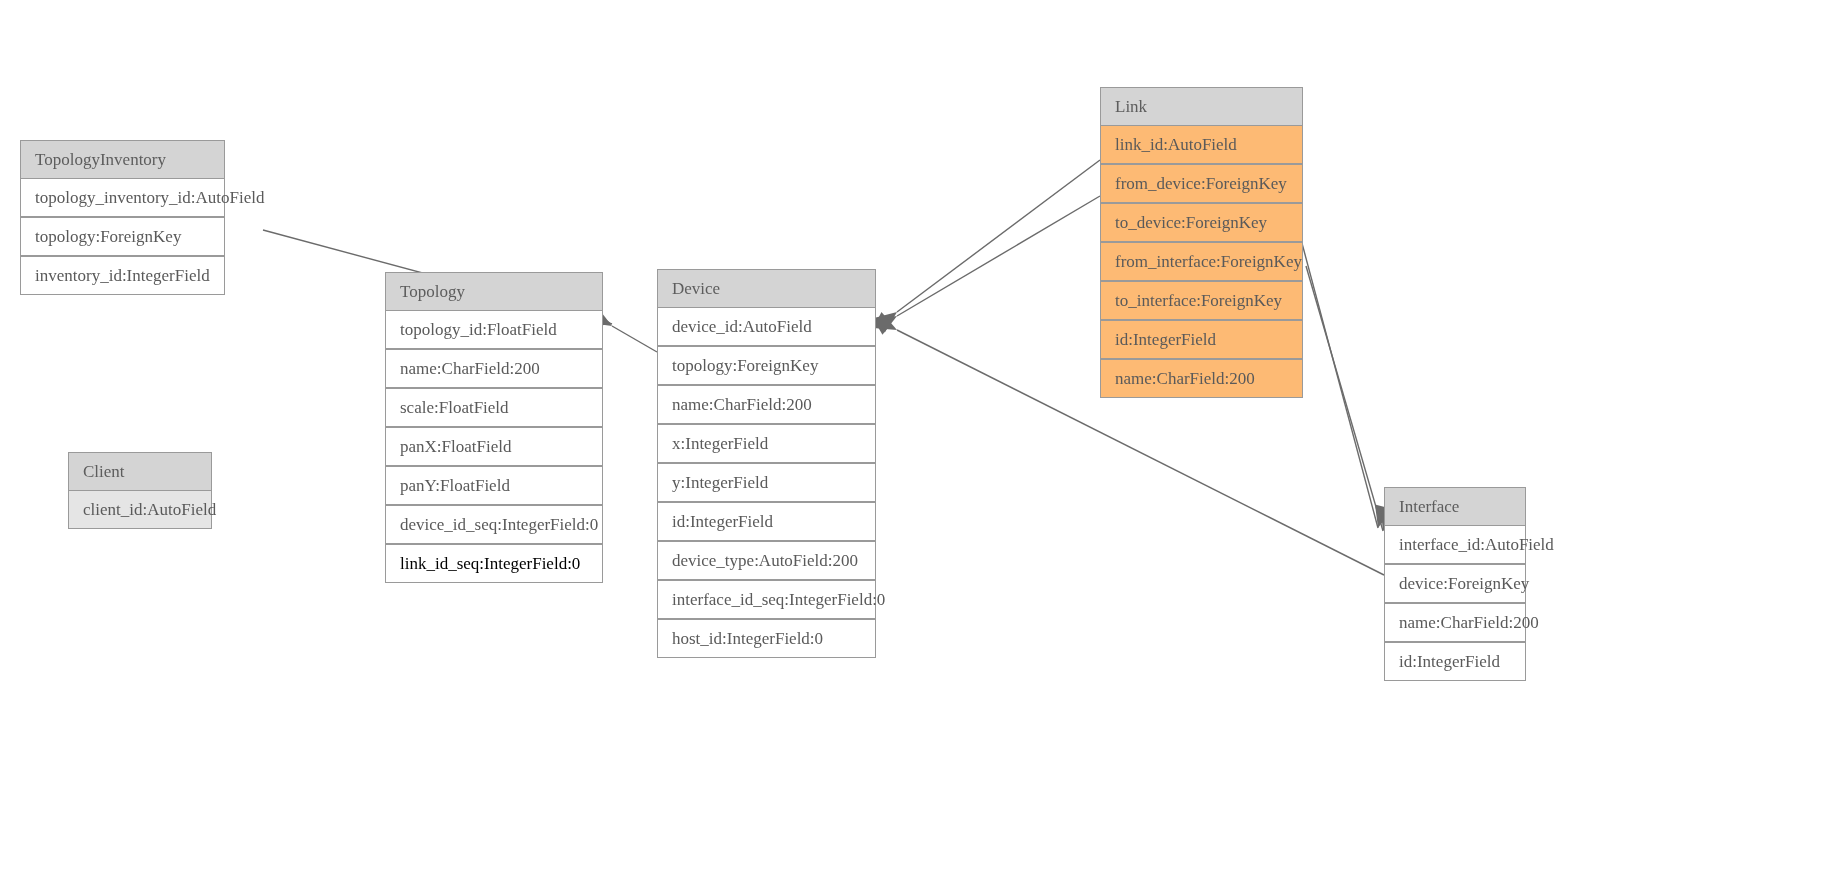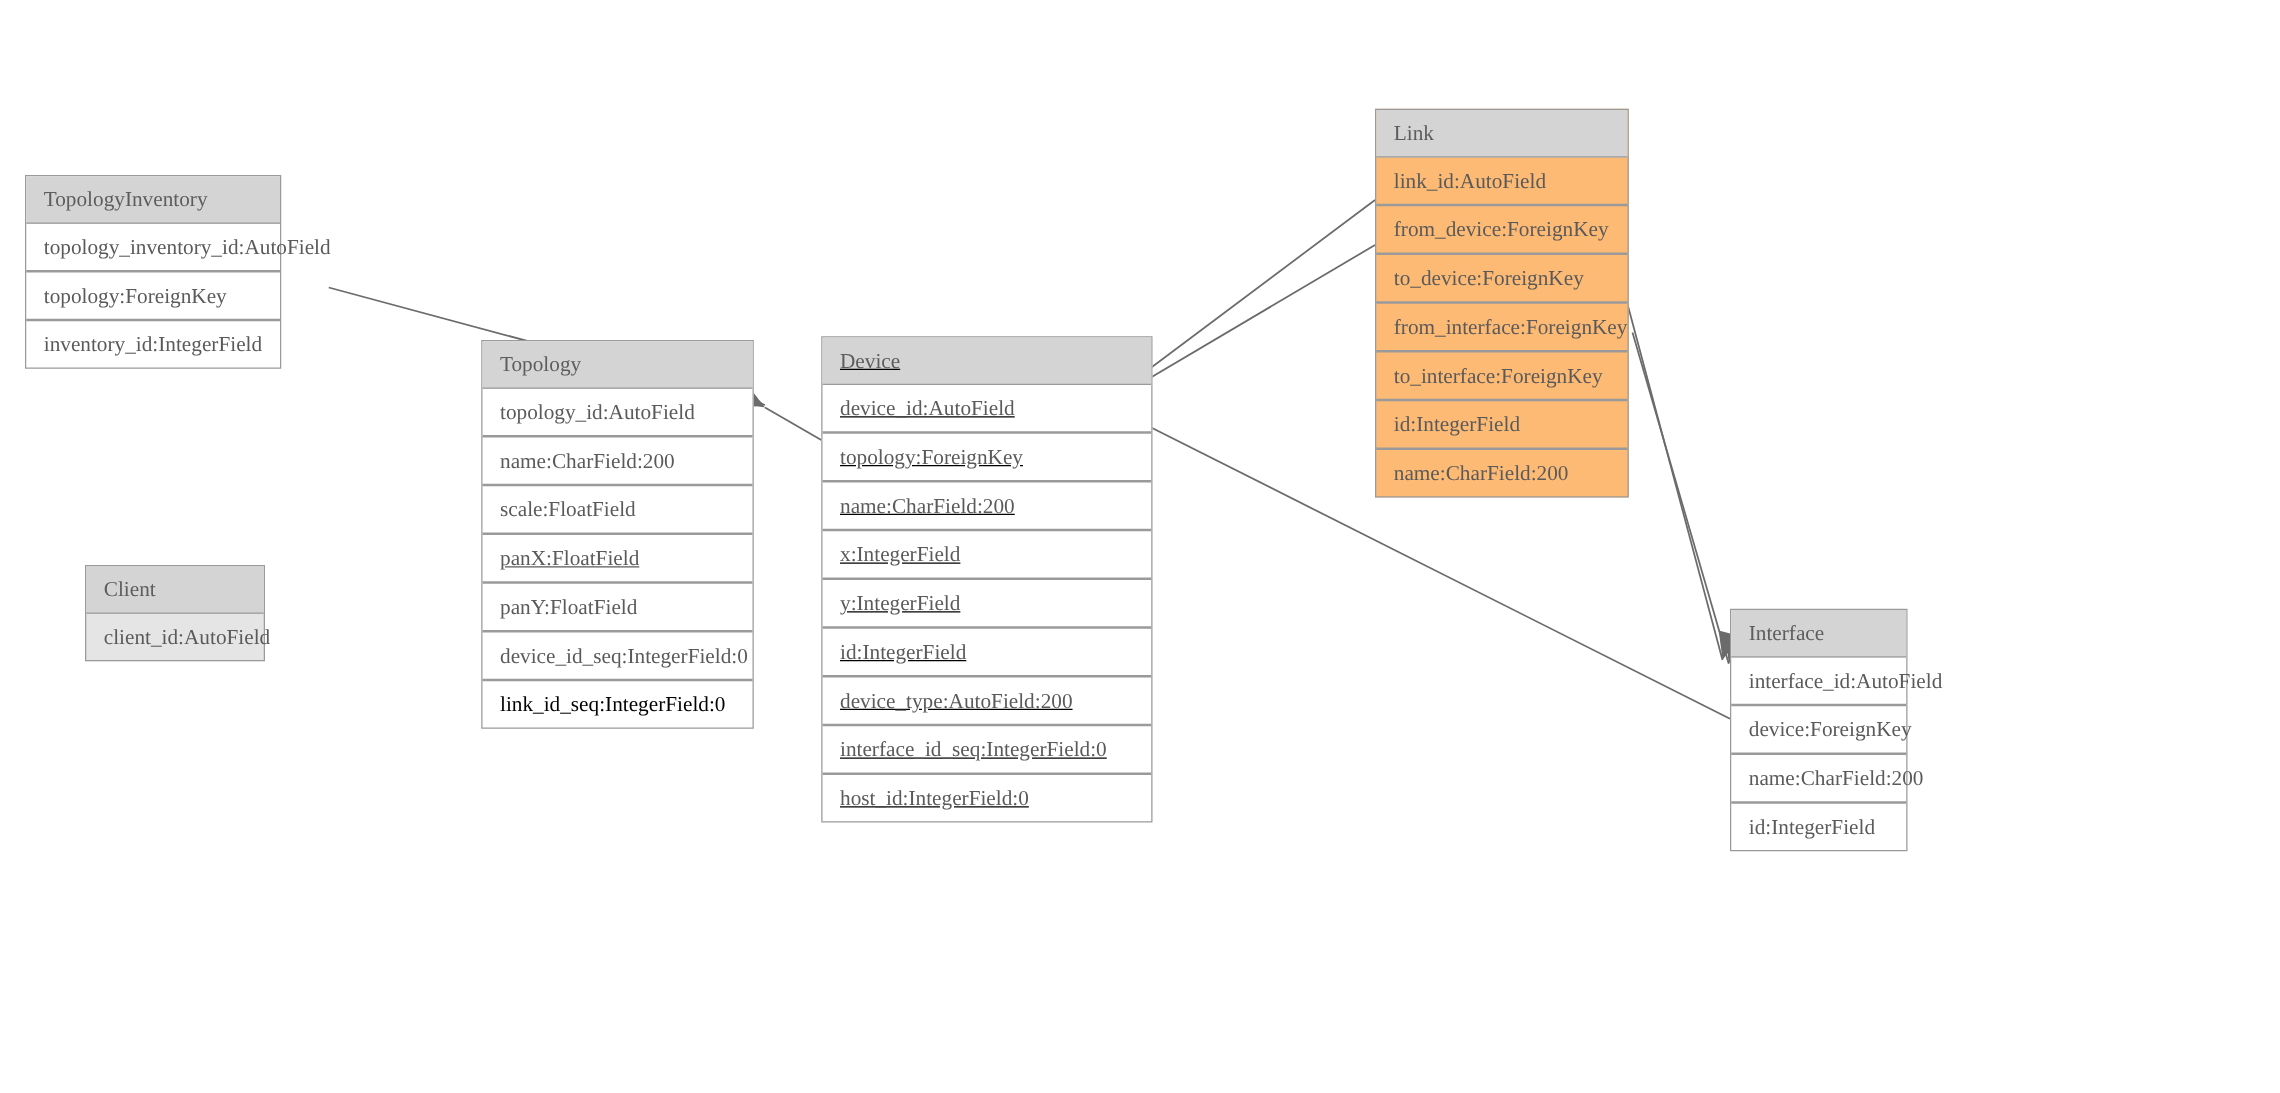--- a/index.html
+++ b/index.html
@@ -69,29 +69,29 @@
         <div class="field" style="color: rgb(90, 90, 90); border-bottom-color: rgb(154, 154, 154);">topology_inventory_id:AutoField</div>
         <div class="field" style="color: rgb(90, 90, 90); border-bottom-color: rgb(154, 154, 154);">topology:ForeignKey</div>
         <div class="field" style="color: rgb(90, 90, 90); border-bottom-color: rgb(154, 154, 154);">inventory_id:IntegerField</div>
       </div>
       <div class="entity" style="left: 68px; top: 452px; width: 144px; border-color: rgb(154, 154, 154); background: #e5e5e5;">
         <div class="entity-title" style="background: rgb(212, 212, 212); border-bottom-color: rgb(154, 154, 154);">Client</div>
         <div class="field" style="color: rgb(90, 90, 90); border-bottom-color: rgb(154, 154, 154);">client_id:AutoField</div>
       </div>
       <div class="entity" style="left: 385px; top: 272px; width: 218px; border-color: rgb(154, 154, 154); background: rgb(255, 255, 255);">
         <div class="entity-title" style="background: rgb(212, 212, 212); border-bottom-color: rgb(154, 154, 154);">Topology</div>
-        <div class="field" style="color: rgb(90, 90, 90); border-bottom-color: rgb(154, 154, 154);">topology_id:AutoField</div>
+        <div class="field" style="color: rgb(90, 90, 90); border-bottom-color: rgb(154, 154, 154);">topology_id:FloatField</div>
         <div class="field" style="color: rgb(90, 90, 90); border-bottom-color: rgb(154, 154, 154);">name:CharField:200</div>
         <div class="field" style="color: rgb(90, 90, 90); border-bottom-color: rgb(154, 154, 154);">scale:FloatField</div>
-        <div class="field" style="color: rgb(90, 90, 90); border-bottom-color: rgb(154, 154, 154); text-decoration: underline;">panX:FloatField</div>
+        <div class="field" style="color: rgb(90, 90, 90); border-bottom-color: rgb(154, 154, 154);">panX:FloatField</div>
         <div class="field" style="color: rgb(90, 90, 90); border-bottom-color: rgb(154, 154, 154);">panY:FloatField</div>
         <div class="field" style="color: rgb(90, 90, 90); border-bottom-color: rgb(154, 154, 154);">device_id_seq:IntegerField:0</div>
         <div class="field" style="color: #000000; border-bottom-color: rgb(154, 154, 154);">link_id_seq:IntegerField:0</div>
       </div>
-      <div class="entity" style="left: 657px; top: 269px; width: 265px; border-color: rgb(154, 154, 154); background: rgb(255, 255, 255); text-decoration: underline;">
+      <div class="entity" style="left: 657px; top: 269px; width: 219px; border-color: rgb(154, 154, 154); background: rgb(255, 255, 255);">
         <div class="entity-title" style="background: rgb(212, 212, 212); border-bottom-color: rgb(154, 154, 154);">Device</div>
         <div class="field" style="color: rgb(90, 90, 90); border-bottom-color: rgb(154, 154, 154);">device_id:AutoField</div>
         <div class="field" style="color: rgb(90, 90, 90); border-bottom-color: rgb(154, 154, 154);">topology:ForeignKey</div>
         <div class="field" style="color: rgb(90, 90, 90); border-bottom-color: rgb(154, 154, 154);">name:CharField:200</div>
         <div class="field" style="color: rgb(90, 90, 90); border-bottom-color: rgb(154, 154, 154);">x:IntegerField</div>
         <div class="field" style="color: rgb(90, 90, 90); border-bottom-color: rgb(154, 154, 154);">y:IntegerField</div>
         <div class="field" style="color: rgb(90, 90, 90); border-bottom-color: rgb(154, 154, 154);">id:IntegerField</div>
         <div class="field" style="color: rgb(90, 90, 90); border-bottom-color: rgb(154, 154, 154);">device_type:AutoField:200</div>
         <div class="field" style="color: rgb(90, 90, 90); border-bottom-color: rgb(154, 154, 154);">interface_id_seq:IntegerField:0</div>
         <div class="field" style="color: rgb(90, 90, 90); border-bottom-color: rgb(154, 154, 154);">host_id:IntegerField:0</div>

